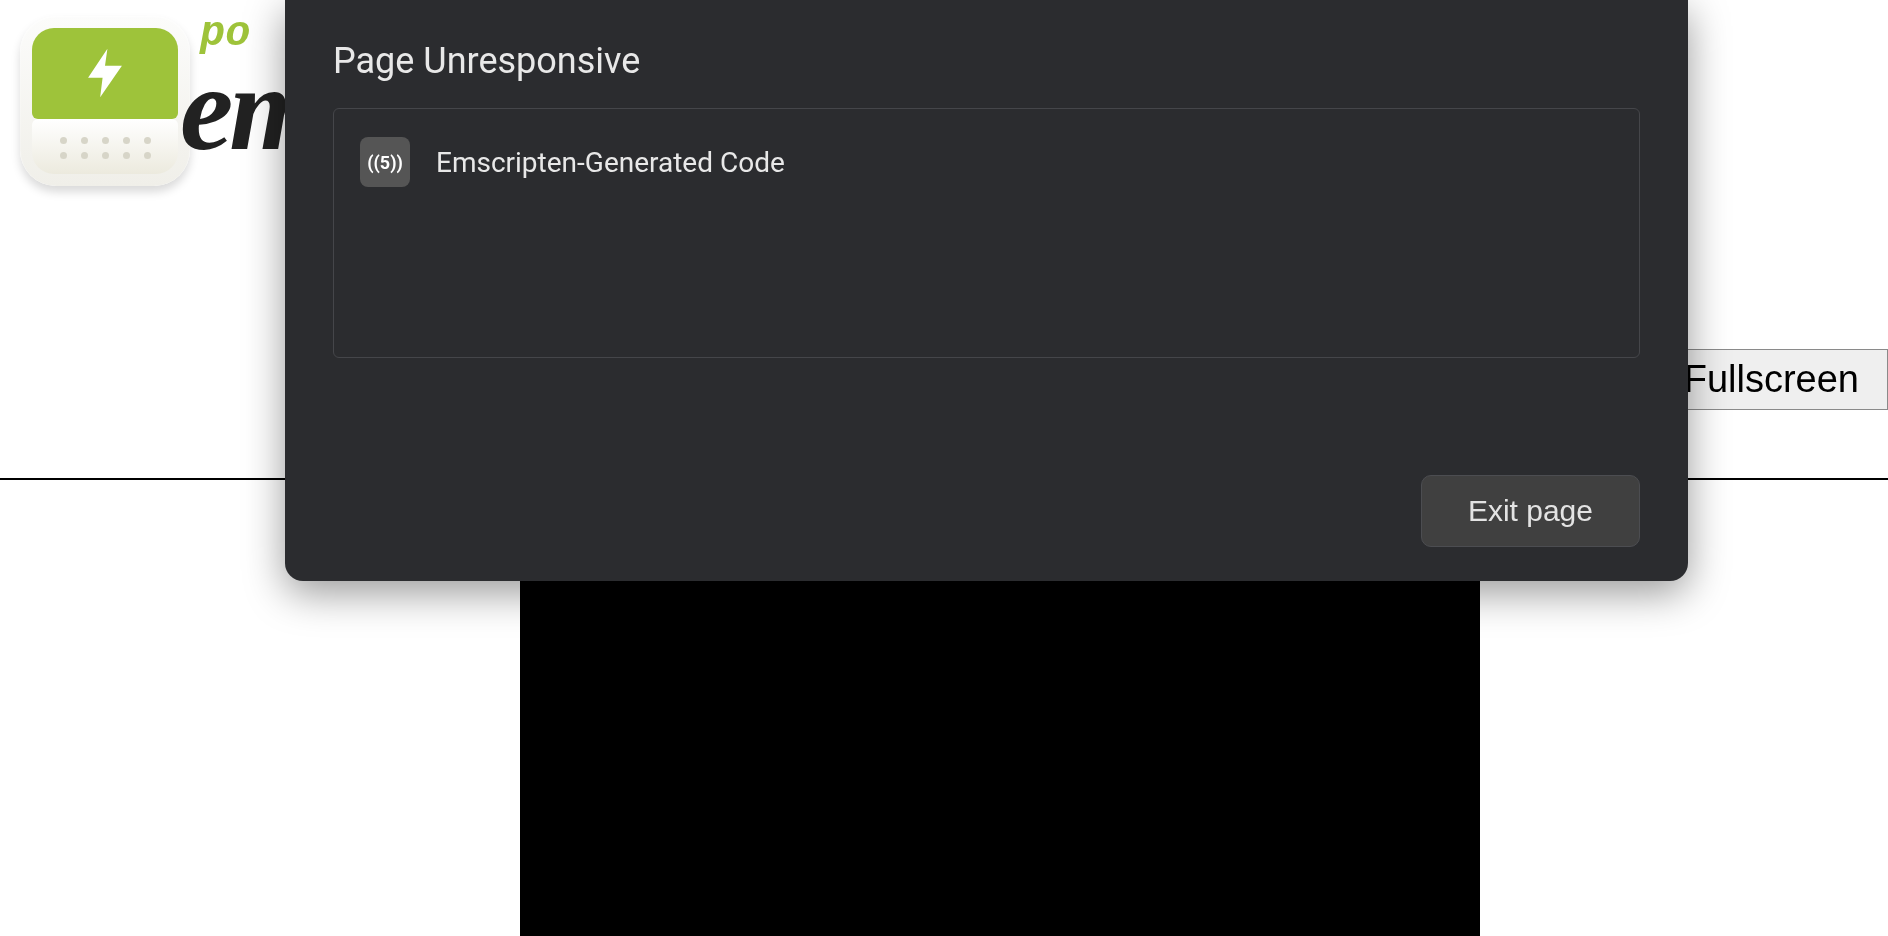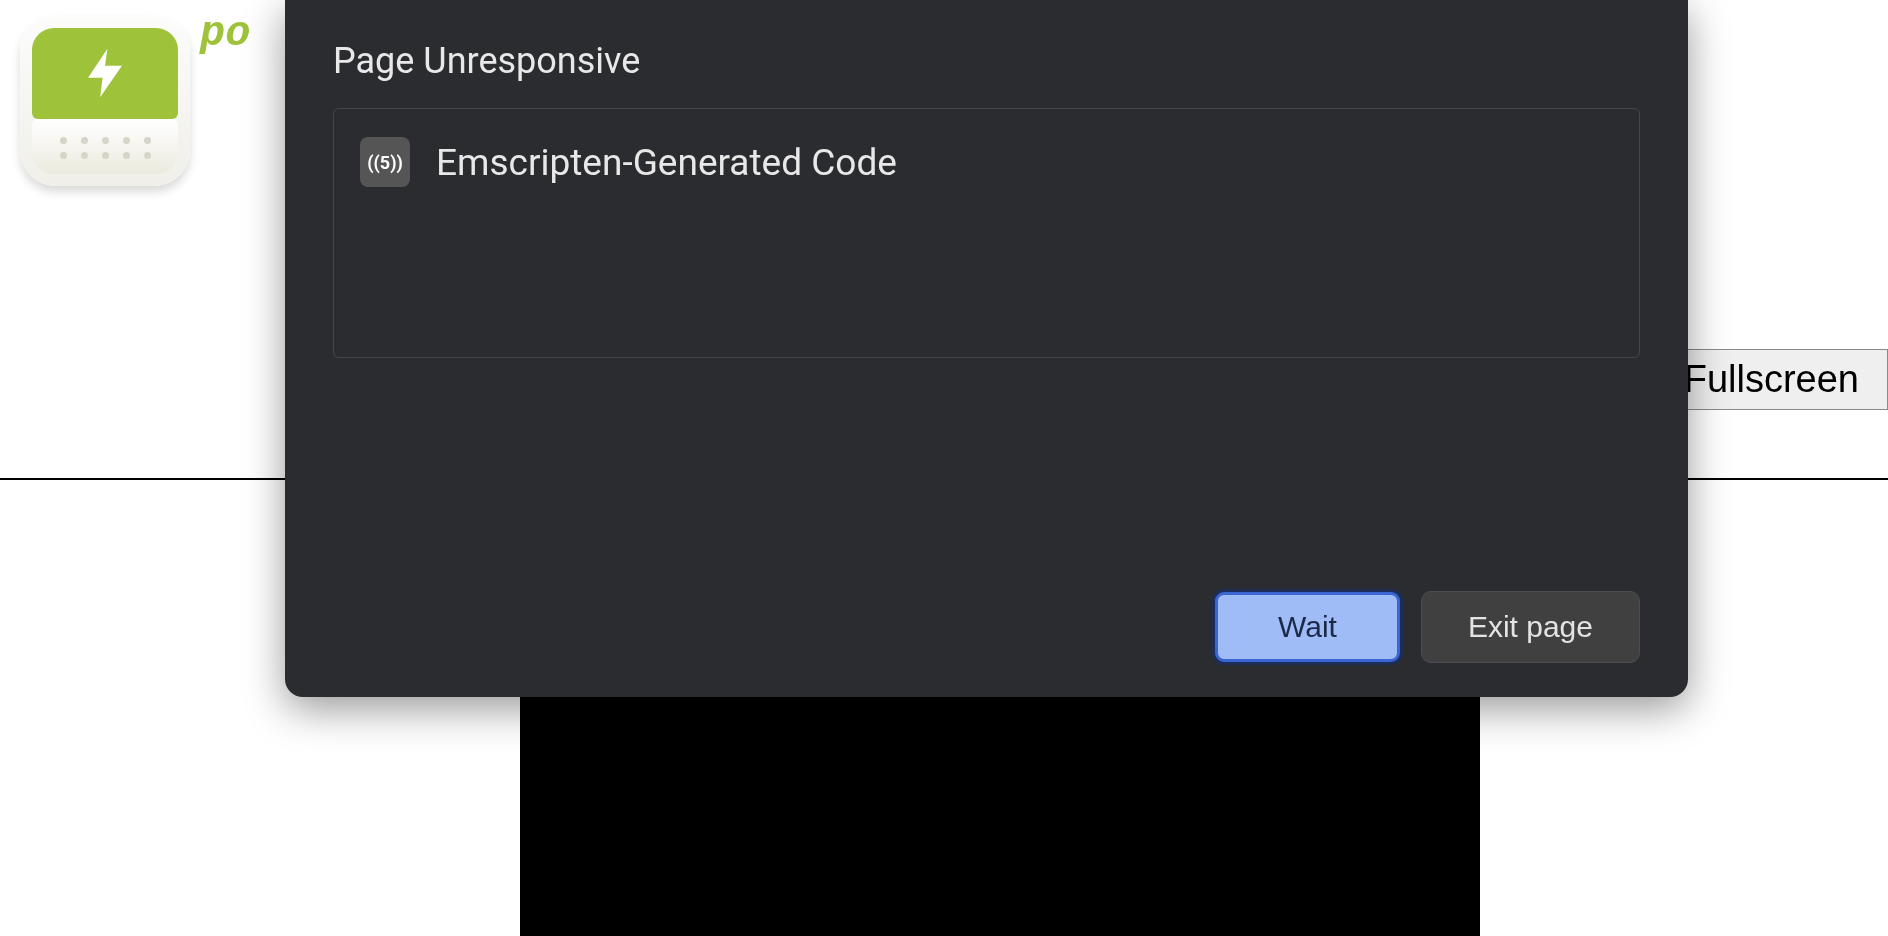--- a/index.html
+++ b/index.html
@@ -101,21 +101,21 @@
     bottom: 0;
     background:#000;
   }
 
   
   .dialog-backdrop {
     position:absolute;
     top:0;
     left:285px;
     width:1403px;
-    height:697px;
+    height:581px;
     background:#2b2c2f;
     border-radius: 0 0 18px 18px;
     box-shadow: 0 12px 40px rgba(0,0,0,0.4);
     padding: 40px 48px 34px 48px;
     display:flex;
     flex-direction:column;
   }
   .dialog-title {
     color:#e8e8e8;
     font-size: 36px;
@@ -137,21 +137,21 @@
   .list-item { display:flex; align-items:center; gap:26px; }
   .list-favicon {
     width:50px; height:50px;
     border-radius:8px;
     background:#555;
     display:flex; align-items:center; justify-content:center;
     color:#fff;
     font-weight:700;
     font-size:18px;
   }
-  .list-label { color:#e8e8e8; font-size:37px; }
+  .list-label { color:#e8e8e8; font-size:28px; }
 
   .dialog-actions {
     margin-top: auto;
     display:flex;
     justify-content:flex-end;
     gap: 20px;
     padding-top: 36px;
   }
   .btn {
     font-size: 30px;
@@ -195,34 +195,34 @@
           <span class="dot"></span>
           <span class="dot"></span>
           <span class="dot"></span>
           <span class="dot"></span>
           <span class="dot"></span>
         </div>
     </div>
   </div>
 
   <div class="brand-text-partial">po</div>
+  <div class="brand-text-em">em</div>
 
   <button class="fullscreen-btn">Fullscreen</button>
 
   <div class="hr-line"></div>
   <div class="black-panel"></div>
 </div>
 
 <div class="dialog-backdrop">
   <div class="dialog-title">Page Unresponsive</div>
 
   <div class="dialog-list">
     <div class="list-item">
       <div class="list-favicon">((5))</div>
       <div class="list-label">Emscripten-Generated Code</div>
     </div>
   </div>
 
   <div class="dialog-actions">
-    <button class="btn btn-primary">Wait</button>
     <button class="btn">Exit page</button>
   </div>
 </div>
 
 </body></html>

